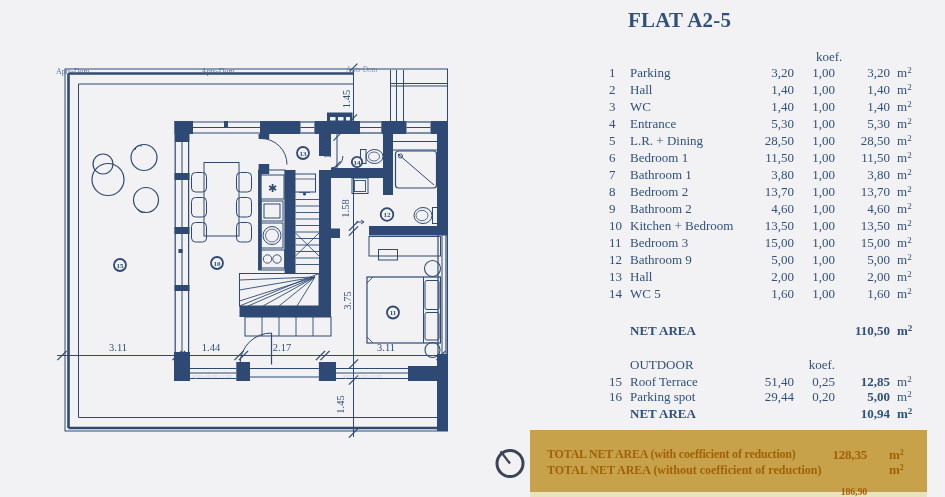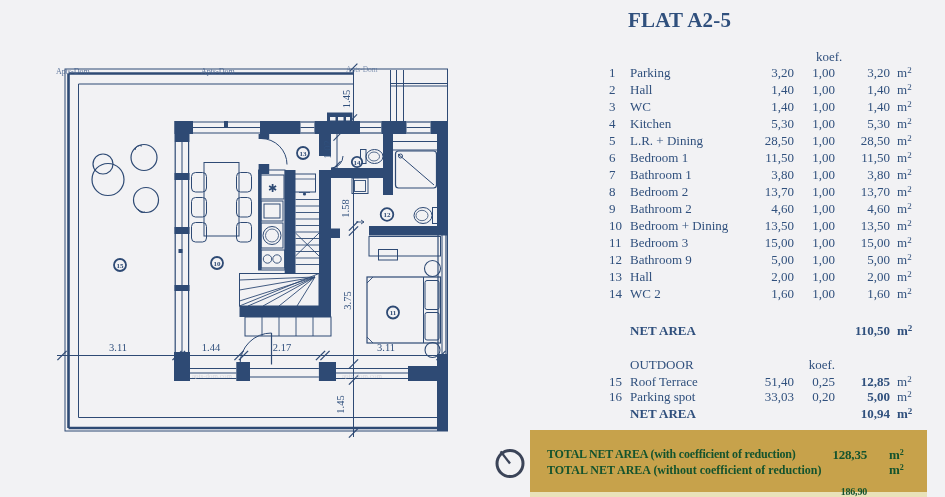--- a/index.html
+++ b/index.html
@@ -5,21 +5,21 @@
   html,body{margin:0;padding:0;}
   body{width:945px;height:497px;background:#f2f2f4;position:relative;overflow:hidden;
        font-family:"Liberation Serif", serif;}
   #plan{position:absolute;left:0;top:0;}
   .t{position:absolute;color:#30507d;font-size:13px;line-height:17px;white-space:nowrap;}
   .r{text-align:right;}
   .b{font-weight:bold;}
   sup.m{font-size:9px;vertical-align:4px;line-height:0;}
   #banner{position:absolute;left:530px;top:430px;width:397px;height:62px;background:#c7a24b;}
   #bstripe{position:absolute;left:530px;top:492px;width:397px;height:5px;background:#e9e2ba;}
-  .bt{position:absolute;color:#14532d;font-size:12px;font-weight:bold;white-space:nowrap;line-height:15px;letter-spacing:-0.2px;}
+  .bt{position:absolute;color:#a16207;font-size:12px;font-weight:bold;white-space:nowrap;line-height:15px;letter-spacing:-0.2px;}
 </style>
 </head>
 <body>
 <div id="banner"></div>
 <div id="bstripe"></div>
 <svg id="plan" width="945" height="497" viewBox="0 0 945 497" fill="none">
 <rect x="65" y="69" width="382.5" height="362" fill="none" stroke="#2e4a74" stroke-width="1" rx="0"></rect>
 <line x1="68.5" y1="73.5" x2="353" y2="73.5" stroke="#2e4a74" stroke-width="2.6" stroke-opacity="1"></line>
 <line x1="68.5" y1="73.5" x2="68.5" y2="428" stroke="#2e4a74" stroke-width="2.6" stroke-opacity="1"></line>
 <line x1="68.5" y1="428" x2="444" y2="428" stroke="#2e4a74" stroke-width="2.6" stroke-opacity="1"></line>
@@ -236,21 +236,21 @@
 <div class="t r " style="left:755px;top:81px;width:80px">1,00</div>
 <div class="t r" style="left:790px;top:81px;width:100px;">1,40</div>
 <div class="t " style="left:897px;top:81px">m<sup class="m">2</sup></div>
 <div class="t " style="left:609px;top:98px">3</div>
 <div class="t " style="left:630px;top:98px">WC</div>
 <div class="t r " style="left:694px;top:98px;width:100px">1,40</div>
 <div class="t r " style="left:755px;top:98px;width:80px">1,00</div>
 <div class="t r" style="left:790px;top:98px;width:100px;">1,40</div>
 <div class="t " style="left:897px;top:98px">m<sup class="m">2</sup></div>
 <div class="t " style="left:609px;top:115px">4</div>
-<div class="t " style="left:630px;top:115px">Kitchen</div>
+<div class="t " style="left:630px;top:115px">Entrance</div>
 <div class="t r " style="left:694px;top:115px;width:100px">5,30</div>
 <div class="t r " style="left:755px;top:115px;width:80px">1,00</div>
 <div class="t r" style="left:790px;top:115px;width:100px;">5,30</div>
 <div class="t " style="left:897px;top:115px">m<sup class="m">2</sup></div>
 <div class="t " style="left:609px;top:132px">5</div>
 <div class="t " style="left:630px;top:132px">L.R. + Dining</div>
 <div class="t r " style="left:694px;top:132px;width:100px">28,50</div>
 <div class="t r " style="left:755px;top:132px;width:80px">1,00</div>
 <div class="t r" style="left:790px;top:132px;width:100px;">28,50</div>
 <div class="t " style="left:897px;top:132px">m<sup class="m">2</sup></div>
@@ -272,21 +272,21 @@
 <div class="t r " style="left:755px;top:183px;width:80px">1,00</div>
 <div class="t r" style="left:790px;top:183px;width:100px;">13,70</div>
 <div class="t " style="left:897px;top:183px">m<sup class="m">2</sup></div>
 <div class="t " style="left:609px;top:200px">9</div>
 <div class="t " style="left:630px;top:200px">Bathroom 2</div>
 <div class="t r " style="left:694px;top:200px;width:100px">4,60</div>
 <div class="t r " style="left:755px;top:200px;width:80px">1,00</div>
 <div class="t r" style="left:790px;top:200px;width:100px;">4,60</div>
 <div class="t " style="left:897px;top:200px">m<sup class="m">2</sup></div>
 <div class="t " style="left:609px;top:217px">10</div>
-<div class="t " style="left:630px;top:217px">Bedroom + Dining</div>
+<div class="t " style="left:630px;top:217px">Kitchen + Bedroom</div>
 <div class="t r " style="left:694px;top:217px;width:100px">13,50</div>
 <div class="t r " style="left:755px;top:217px;width:80px">1,00</div>
 <div class="t r" style="left:790px;top:217px;width:100px;">13,50</div>
 <div class="t " style="left:897px;top:217px">m<sup class="m">2</sup></div>
 <div class="t " style="left:609px;top:234px">11</div>
 <div class="t " style="left:630px;top:234px">Bedroom 3</div>
 <div class="t r " style="left:694px;top:234px;width:100px">15,00</div>
 <div class="t r " style="left:755px;top:234px;width:80px">1,00</div>
 <div class="t r" style="left:790px;top:234px;width:100px;">15,00</div>
 <div class="t " style="left:897px;top:234px">m<sup class="m">2</sup></div>
@@ -296,39 +296,39 @@
 <div class="t r " style="left:755px;top:251px;width:80px">1,00</div>
 <div class="t r" style="left:790px;top:251px;width:100px;">5,00</div>
 <div class="t " style="left:897px;top:251px">m<sup class="m">2</sup></div>
 <div class="t " style="left:609px;top:268px">13</div>
 <div class="t " style="left:630px;top:268px">Hall</div>
 <div class="t r " style="left:694px;top:268px;width:100px">2,00</div>
 <div class="t r " style="left:755px;top:268px;width:80px">1,00</div>
 <div class="t r" style="left:790px;top:268px;width:100px;">2,00</div>
 <div class="t " style="left:897px;top:268px">m<sup class="m">2</sup></div>
 <div class="t " style="left:609px;top:285px">14</div>
-<div class="t " style="left:630px;top:285px">WC 2</div>
+<div class="t " style="left:630px;top:285px">WC 5</div>
 <div class="t r " style="left:694px;top:285px;width:100px">1,60</div>
 <div class="t r " style="left:755px;top:285px;width:80px">1,00</div>
 <div class="t r" style="left:790px;top:285px;width:100px;">1,60</div>
 <div class="t " style="left:897px;top:285px">m<sup class="m">2</sup></div>
 <div class="t b" style="left:630px;top:322px">NET AREA</div>
 <div class="t r" style="left:790px;top:322px;width:100px;font-weight:bold">110,50</div>
 <div class="t b" style="left:897px;top:322px">m<sup class="m">2</sup></div>
 <div class="t " style="left:630px;top:356px">OUTDOOR</div>
 <div class="t r " style="left:755px;top:356px;width:80px">koef.</div>
 <div class="t " style="left:609px;top:372.5px">15</div>
 <div class="t " style="left:630px;top:372.5px">Roof Terrace</div>
 <div class="t r " style="left:694px;top:372.5px;width:100px">51,40</div>
 <div class="t r " style="left:755px;top:372.5px;width:80px">0,25</div>
 <div class="t r" style="left:790px;top:372.5px;width:100px;font-weight:bold">12,85</div>
 <div class="t " style="left:897px;top:372.5px">m<sup class="m">2</sup></div>
 <div class="t " style="left:609px;top:388px">16</div>
 <div class="t " style="left:630px;top:388px">Parking spot</div>
-<div class="t r " style="left:694px;top:388px;width:100px">33,03</div>
+<div class="t r " style="left:694px;top:388px;width:100px">29,44</div>
 <div class="t r " style="left:755px;top:388px;width:80px">0,20</div>
 <div class="t r" style="left:790px;top:388px;width:100px;font-weight:bold">5,00</div>
 <div class="t " style="left:897px;top:388px">m<sup class="m">2</sup></div>
 <div class="t b" style="left:630px;top:405px">NET AREA</div>
 <div class="t r" style="left:790px;top:405px;width:100px;font-weight:bold">10,94</div>
 <div class="t b" style="left:897px;top:405px">m<sup class="m">2</sup></div>
 <div class="bt" style="left:547px;top:447px">TOTAL NET AREA (with coefficient of reduction)</div>
 <div class="bt" style="left:547px;top:462.5px;letter-spacing:0px">TOTAL NET AREA (without coefficient of reduction)</div>
 <div class="bt r" style="left:787px;top:446.5px;width:80px;font-size:13px;text-align:right">128,35</div>
 <div class="bt r" style="left:787px;top:484px;width:80px;font-size:10px;text-align:right">186,90</div>

